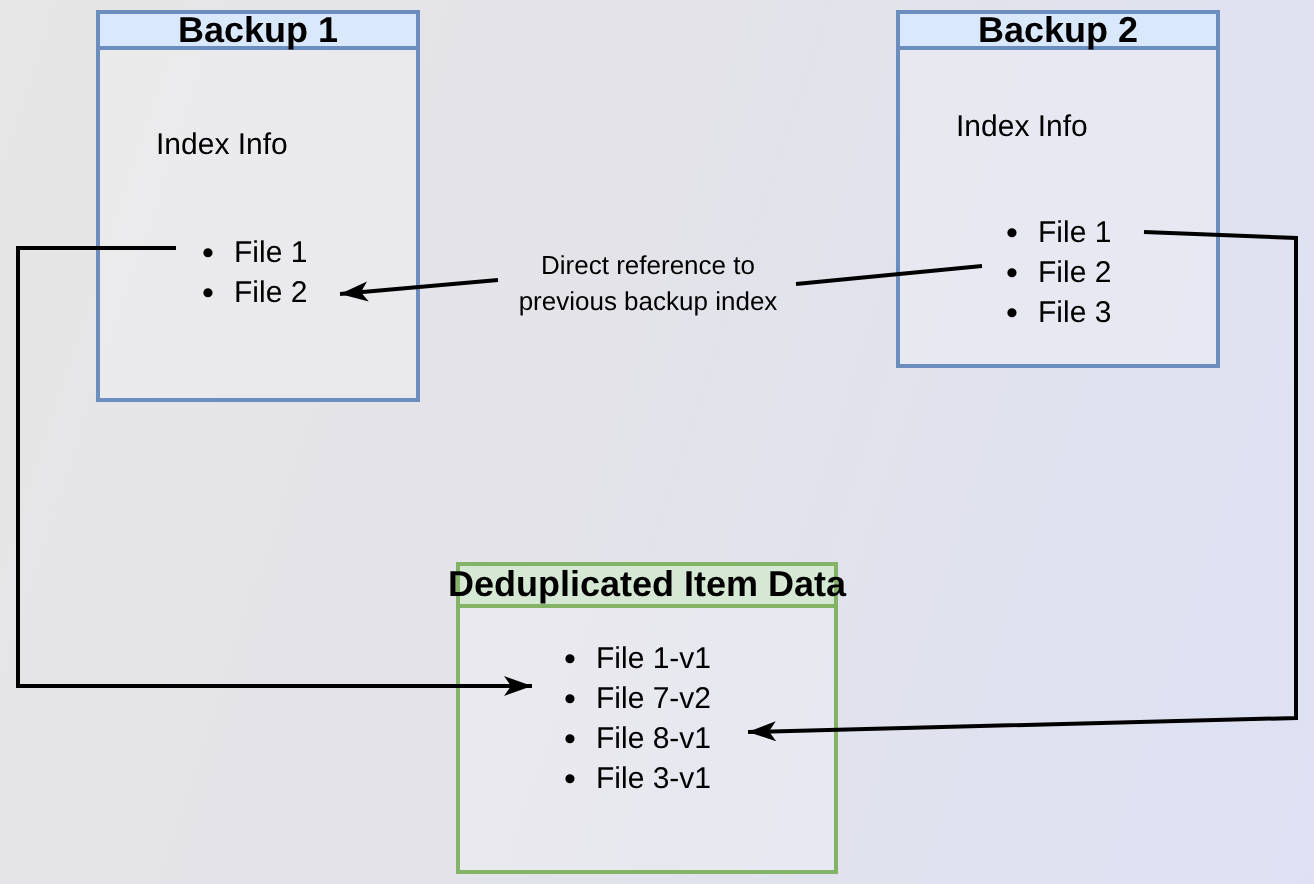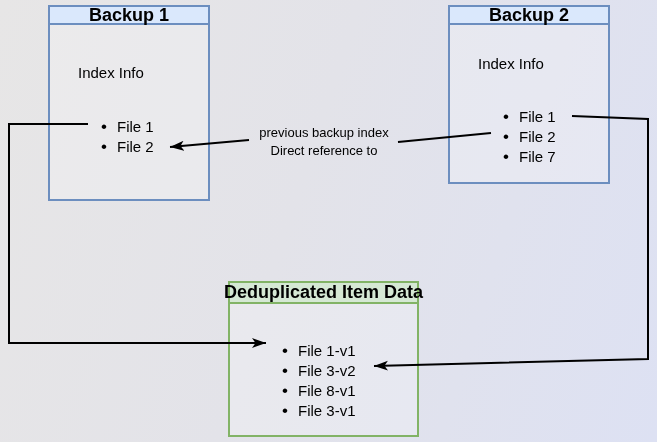--- a/index.html
+++ b/index.html
@@ -104,39 +104,39 @@
   </div>
 
   <div class="node blue" style="left:448px; top:5px; width:162px; height:179px;">
     <div class="node-header">
       <span>Backup 2</span>
     </div>
     <div class="subtitle" style="left:28px; top:48px;">Index Info</div>
     <ul class="filelist" style="left:53px; top:100px;">
       <li><span>File 1</span></li>
       <li><span>File 2</span></li>
-      <li><span>File 7</span></li>
+      <li><span>File 3</span></li>
     </ul>
   </div>
 
   <div class="node green" style="left:228px; top:281px; width:191px; height:156px;text-decoration:underline;">
     <div class="node-header">
       <span>Deduplicated Item Data</span>
     </div>
-    <ul class="filelist" style="left:52px; top:58px;">
+    <ul class="filelist" style="left:52px; top:37px;">
       <li><span>File 1-v1</span></li>
-      <li><span>File 3-v2</span></li>
+      <li><span>File 7-v2</span></li>
       <li><span>File 8-v1</span></li>
       <li><span>File 3-v1</span></li>
     </ul>
   </div>
 
   <div class="annotation">
+    <div>Direct reference to</div>
     <div>previous backup index</div>
-    <div>Direct reference to</div>
   </div>
 
   <svg class="connectors" viewBox="0 0 657 442" xmlns="http://www.w3.org/2000/svg">
     <defs>
       <marker id="arrow" markerUnits="userSpaceOnUse" markerWidth="16" markerHeight="12" refX="14" refY="5" orient="auto">
         <path d="M0,0 L14,5 L0,10 L3.5,5 Z" fill="#000"></path>
       </marker>
     </defs>
 
     <polyline points="88,124 9,124 9,343 266,343" marker-end="url(#arrow)"></polyline>

